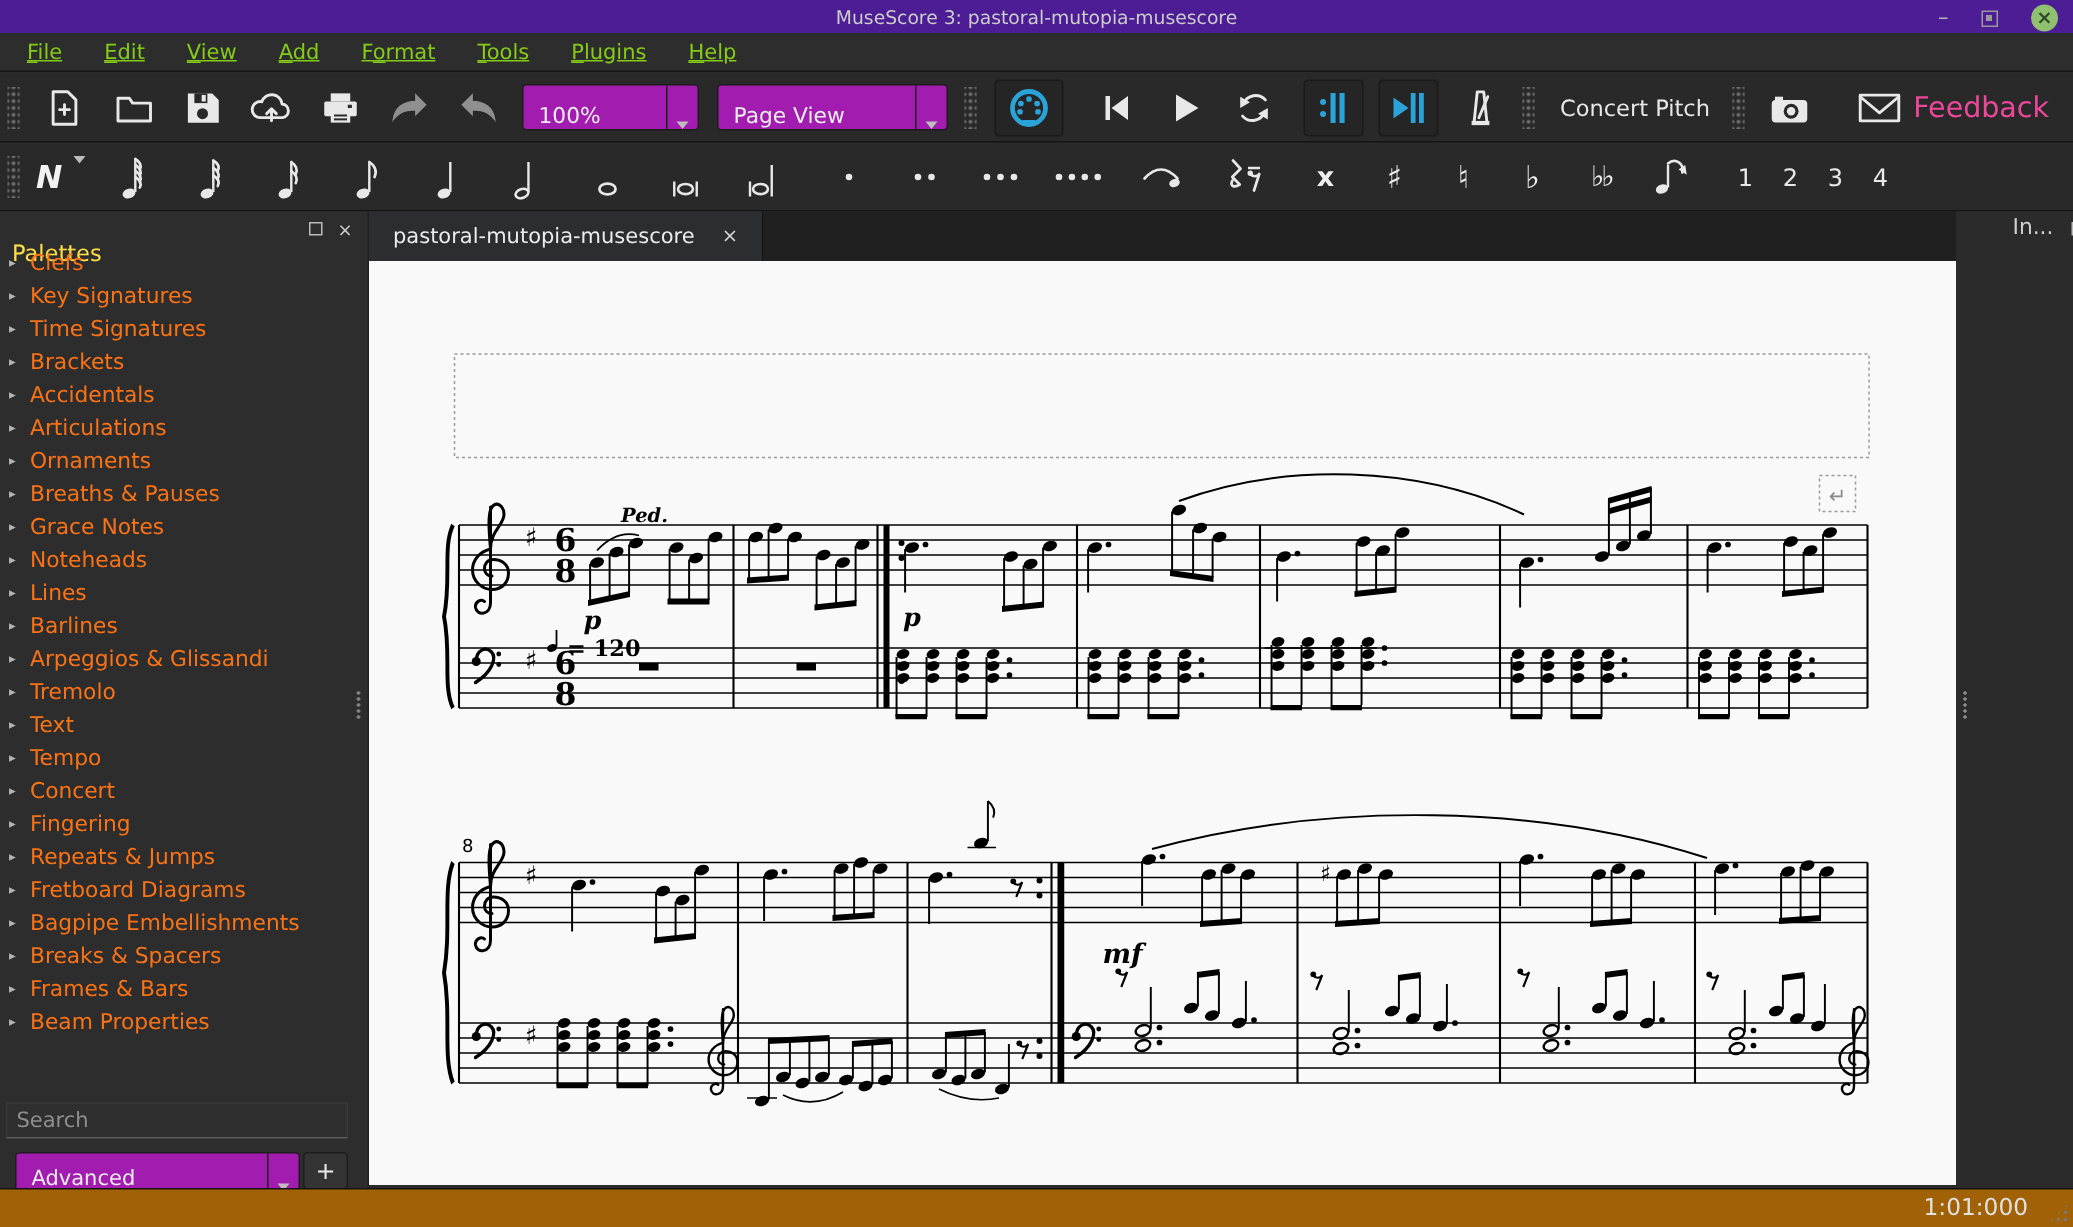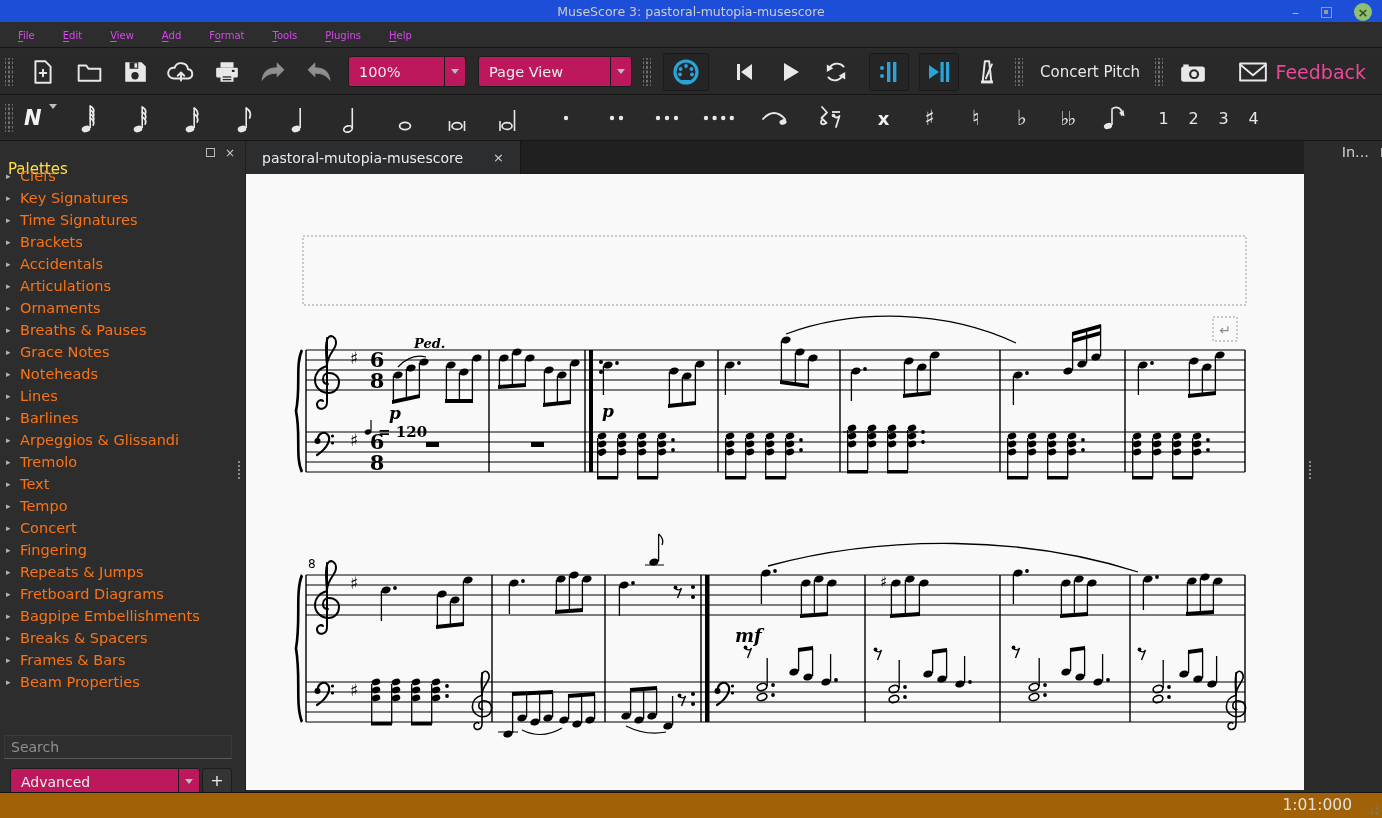--- a/index.html
+++ b/index.html
@@ -1,41 +1,41 @@
 <!DOCTYPE html>
 <html><head>
 <meta charset="utf-8">
 <style>
   html,body{margin:0;padding:0;background:#1b1b1b;}
   body{width:1382px;height:818px;overflow:hidden;font-family:"DejaVu Sans",sans-serif;color:#e6e6e6;position:relative;}
   .app{position:absolute;inset:0;background:#2b2b2b;}
 
   
-  .titlebar{position:absolute;left:0;top:0;width:100%;height:22px;background:#1d4ed8;}
+  .titlebar{position:absolute;left:0;top:0;width:100%;height:22px;background:#4c1d95;}
   .titlebar .wtitle{position:absolute;left:0;right:0;top:4px;text-align:center;font-size:12.5px;color:#cccccc;}
   .wctl{position:absolute;top:0;height:24px;display:flex;align-items:center;gap:22px;right:10px;}
   .minbtn{color:#b5b5b5;font-size:14px;line-height:10px;cursor:default;}
   .maxbtn{width:9px;height:9px;border:1.5px solid #9a9a9a;position:relative;}
   .maxbtn::after{content:"";position:absolute;left:2px;top:2px;width:4px;height:4px;background:#9a9a9a;}
   .closebtn{width:18px;height:18px;border-radius:50%;background:#8fbf6f;color:#2e4d26;font-size:13px;font-weight:bold;display:flex;align-items:center;justify-content:center;}
 
   
   .menubar{position:absolute;left:0;top:24px;width:100%;height:24px;background:#2d2d2d;border-bottom:1px solid #151515;display:flex;align-items:center;padding-left:4px;box-sizing:border-box;}
-  .menuitem{padding:0 14px;font-size:10px;color:#d946ef;height:24px;line-height:23px;}
+  .menuitem{padding:0 14px;font-size:14px;color:#84cc16;height:24px;line-height:23px;text-decoration:underline;}
   .menuitem u{text-underline-offset:2px;}
 
   
   .toolbar{position:absolute;left:0;width:100%;background:#292929;display:flex;align-items:center;box-sizing:border-box;}
   .tb1{top:49px;height:46px;border-bottom:1px solid #151515;}
   .tb2{top:96px;height:45px;border-bottom:1px solid #151515;}
   .grip{width:8px;height:28px;margin:0 7px 0 5px;background-image:radial-gradient(#707070 1px,transparent 1.3px);background-size:4px 4.6px;background-position:center;}
   .icon-btn{width:36px;height:36px;display:flex;align-items:center;justify-content:center;border-radius:3px;margin:0 5px;}
   .icon-btn svg{display:block;}
   .boxbtn{border:1px solid #1a1a1a;background:#252525;}
-  .combo{height:29px;background:#be185d;border:1px solid #1d1d1d;border-radius:3px;display:flex;align-items:center;margin:0 6px;}
+  .combo{height:29px;background:#a21caf;border:1px solid #1d1d1d;border-radius:3px;display:flex;align-items:flex-end;margin:0 6px;}
   .combo .val{padding:0 10px;font-size:14.5px;color:#ececec;flex:1;}
   .combo .sep{width:1px;height:100%;background:#1d1d1d;}
   .combo .car{width:20px;display:flex;align-items:center;justify-content:center;}
   .caret{width:0;height:0;border-left:4px solid transparent;border-right:4px solid transparent;border-top:5px solid #bdbdbd;}
   .flatlabel{font-size:15px;color:#e8e8e8;padding:0 10px;}
   .tbspacer{flex:1;}
   .feedback{display:flex;align-items:center;gap:8px;padding-right:16px;}
   .feedback .fl{font-size:19px;color:#ec4899;}
   .voice-btn{width:26px;height:30px;display:flex;align-items:center;justify-content:center;font-size:16px;color:#e8e8e8;margin:0 2px;}
   .acc-btn{font-family:"DejaVu Sans",sans-serif;font-size:18px;color:#efefef;}
@@ -59,21 +59,21 @@
   .searchbox{position:absolute;left:4px;top:594px;width:228px;height:24px;background:#2f2f2f;border:1px solid #3a3a3a;border-bottom-color:#5a5a5a;color:#e6e6e6;font-size:14px;padding:0 6px;box-sizing:border-box;font-family:"DejaVu Sans",sans-serif;}
   .searchbox::placeholder{color:#8f8f8f;}
   .advrow{position:absolute;left:4px;top:627px;width:238px;height:26px;}
   .advcombo{position:absolute;left:0;top:0;width:188px;height:25px;}
   .plusbtn{position:absolute;left:198px;top:0;width:30px;height:25px;background:#343434;border:1px solid #1d1d1d;border-radius:3px;color:#e8e8e8;font-size:16px;display:flex;align-items:center;justify-content:center;box-sizing:border-box;}
   .vsplit{position:absolute;width:4px;height:20px;background-image:radial-gradient(#8a8a8a 1px,transparent 1.2px);background-size:4px 4px;}
 
   
   .scorearea{position:absolute;left:246px;top:0;width:1058px;height:651px;background:#262626;}
   .tabstrip{position:absolute;left:0;top:0;width:100%;height:33px;background:#202020;display:flex;}
-  .tab{height:33px;background:#2c2d2f;display:flex;align-items:center;padding:0 16px;gap:30px;border-right:1px solid #161616;}
+  .tab{height:33px;background:#2c2d2f;display:flex;align-items:center;padding:0 16px;gap:18px;border-right:1px solid #161616;}
   .tab .tl{font-size:14px;color:#ececec;white-space:nowrap;}
   .tab .tc{font-size:13px;color:#d5d5d5;}
   .scoreview{position:absolute;left:0;top:33px;width:1058px;height:618px;background:#2b2b2b;}
   .page{position:absolute;left:0;top:0;}
 
   
   .inspector{position:absolute;right:0;top:0;width:78px;height:651px;background:#2b2b2b;}
   .ihead{position:absolute;left:0;top:3px;width:100%;display:flex;align-items:center;justify-content:flex-end;gap:10px;padding-right:8px;box-sizing:border-box;margin-left:36px;}
   .ihead .it{font-size:14.5px;color:#cfcfcf;margin-right:2px;}
 

